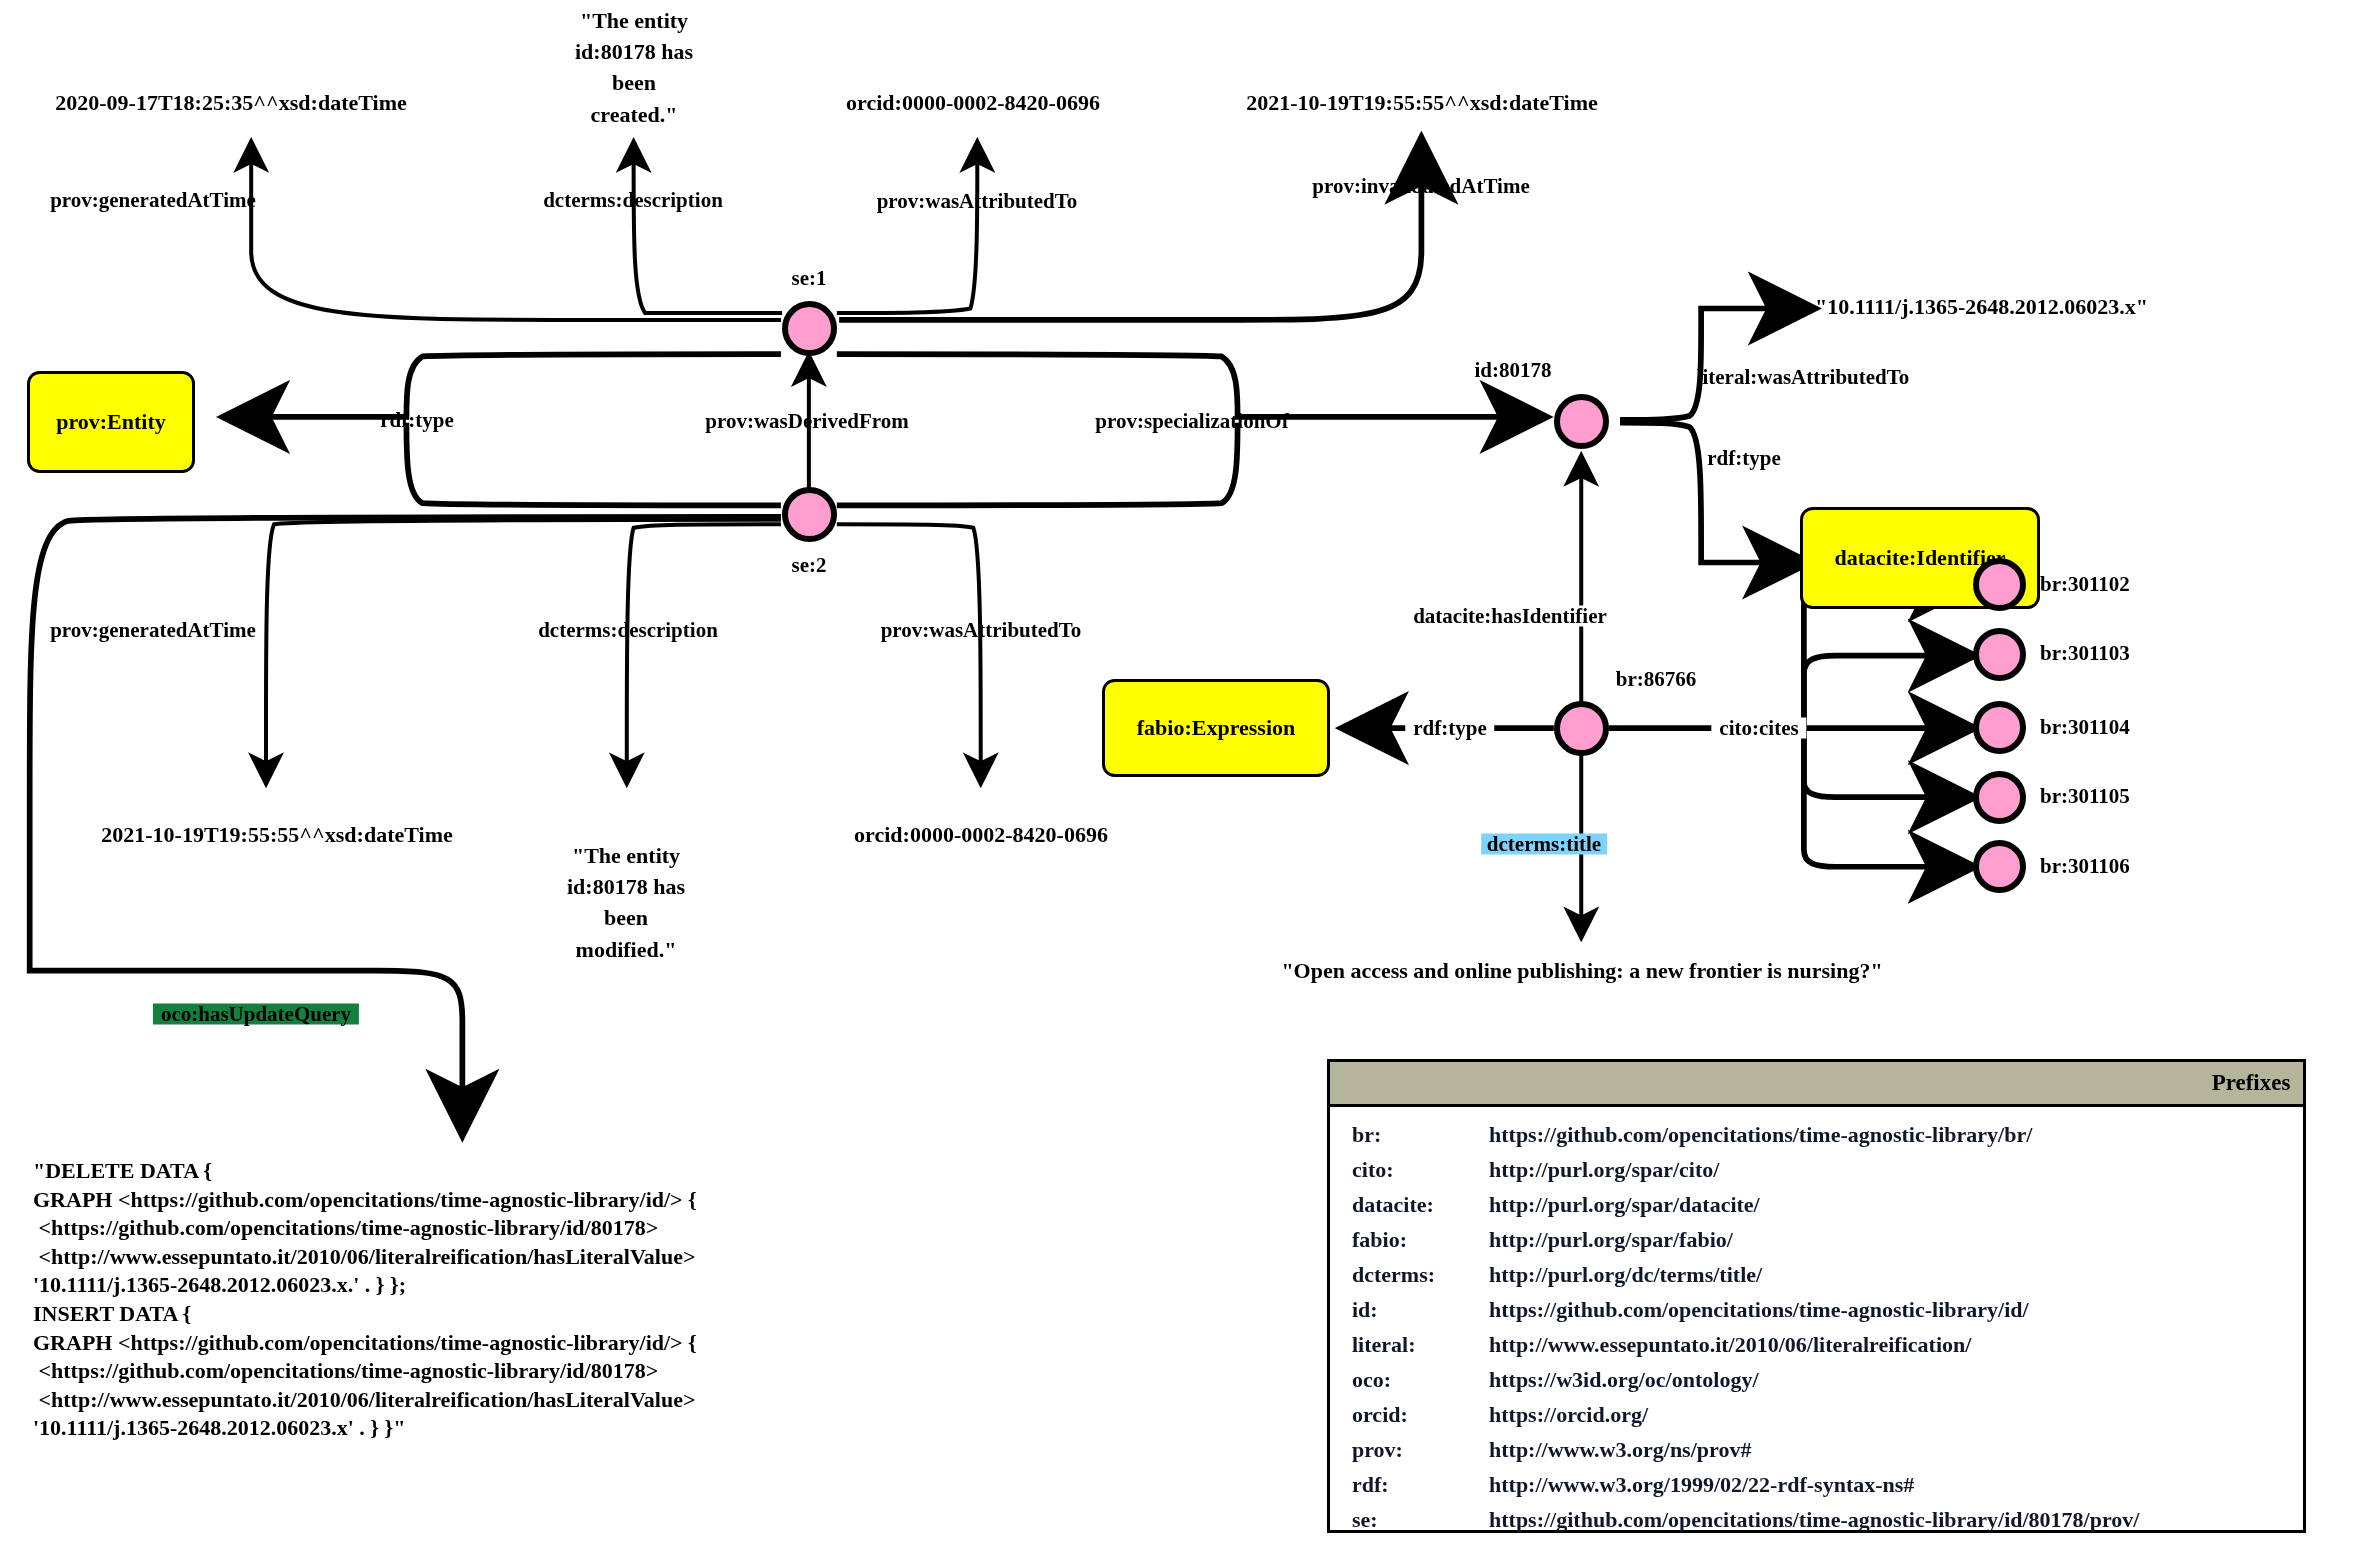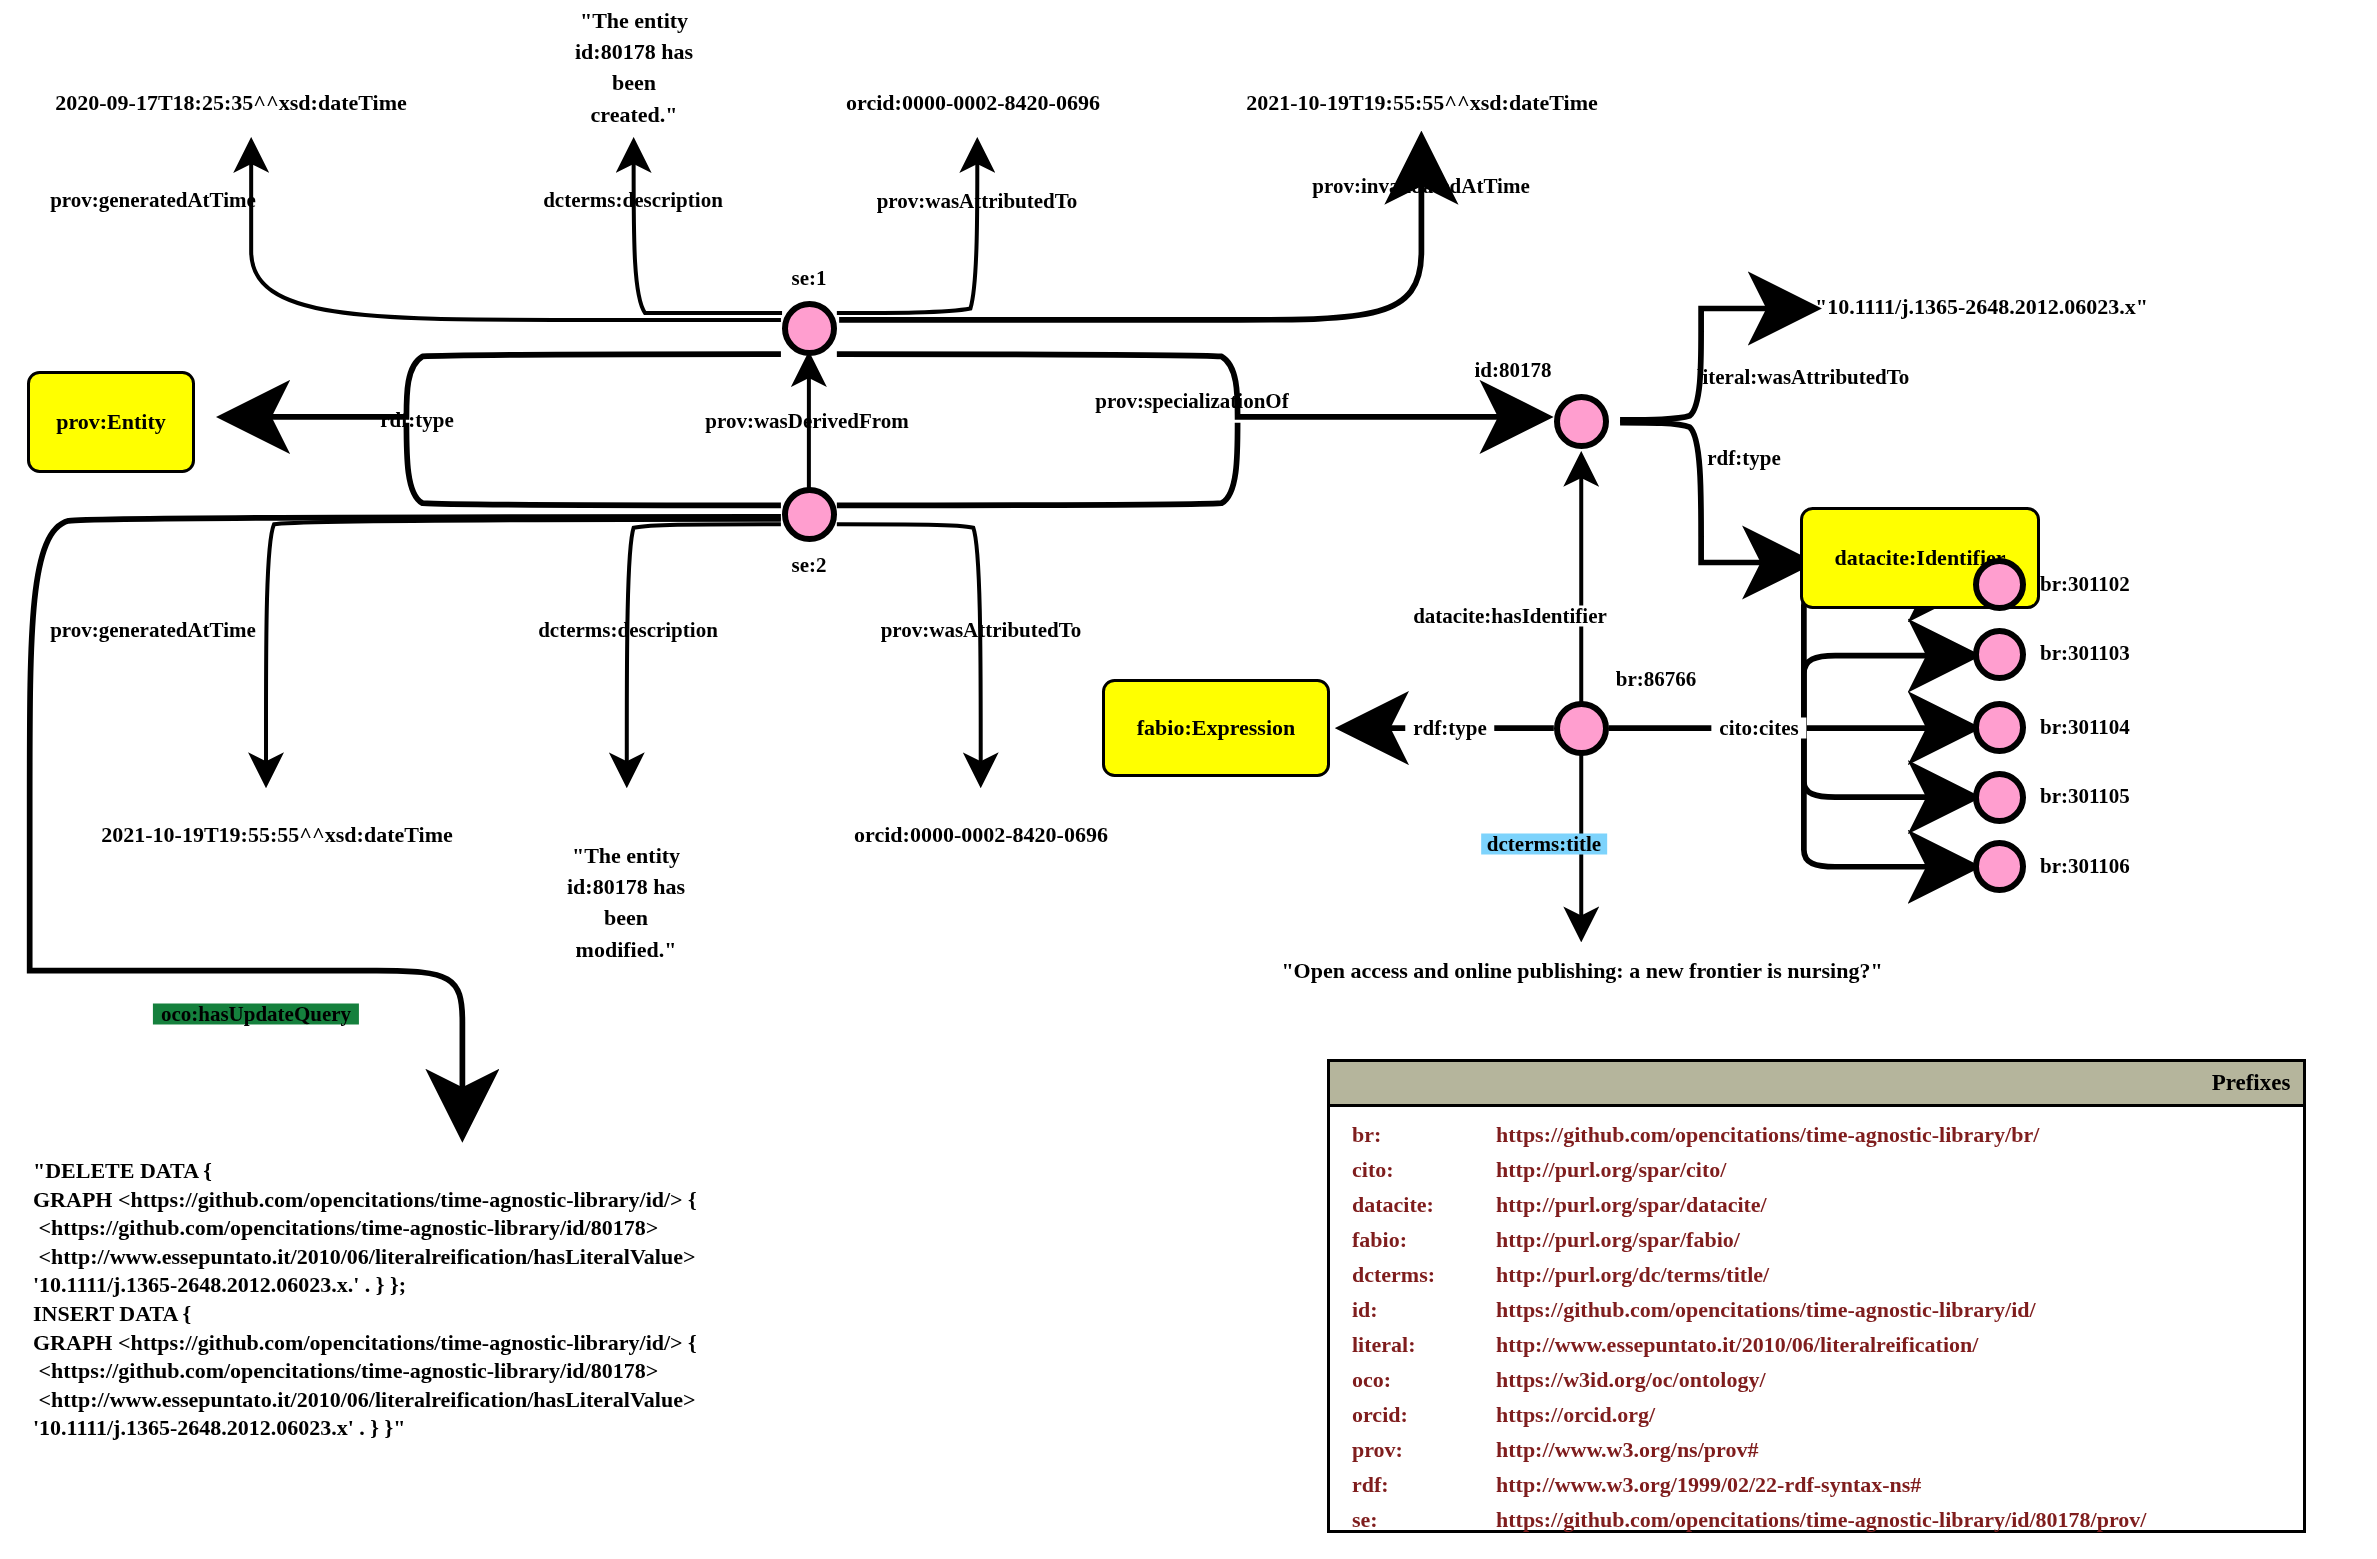--- a/index.html
+++ b/index.html
@@ -38,21 +38,21 @@
     position:absolute;left:1327px;top:1059px;width:979px;height:474px;
     border:3.4px solid #000;background:#ffffff;box-sizing:border-box;
   }
   #prefixes .phead{
     background:#b5b59c;height:45px;border-bottom:3.4px solid #000;
     display:flex;align-items:center;justify-content:flex-end;
     padding-right:12.6px;box-sizing:border-box;
     font-weight:bold;font-size:23px;color:#000;
   }
   #prefixes .pbody{padding:15px 0 0 22px;}
-  .prow{display:flex;margin-bottom:9px;font-weight:bold;font-size:22px;color:#7f1d1d;gap:7px;}
+  .prow{display:flex;margin-bottom:9px;font-weight:bold;font-size:22px;color:#0f172a;}
   .prow .pk{width:137px;flex:0 0 137px;}
   .prow .pv{flex:1;}
 
   
   #sparql{
     position:absolute;left:33px;top:1157px;width:891px;
     font-weight:bold;font-size:22px;color:#000;line-height:1.30;
     white-space:pre-wrap;
     font-family:"Liberation Serif","DejaVu Serif",serif;
   }
@@ -130,21 +130,21 @@
 
 <div class="lbl lit-lbl ctr" style="left:1582px;top:971px;">"Open access and online publishing: a new frontier is nursing?"</div>
 
 <div class="lbl edge-lbl ctr" style="left:153px;top:200px;">prov:generatedAtTime</div>
 <div class="lbl edge-lbl ctr" style="left:633px;top:200px;">dcterms:description</div>
 <div class="lbl edge-lbl ctr" style="left:977px;top:201px;">prov:wasAttributedTo</div>
 <div class="lbl edge-lbl ctr" style="left:1421px;top:186px;">prov:invalidatedAtTime</div>
 
 <div class="lbl edge-lbl ctr" style="left:417px;top:420px;">rdf:type</div>
 <div class="lbl edge-lbl ctr" style="left:807px;top:421px;">prov:wasDerivedFrom</div>
-<div class="lbl edge-lbl ctr" style="left:1192px;top:401px;text-align:right;">prov:specializationOf</div>
+<div class="lbl edge-lbl ctr" style="left:1192px;top:421px;text-align:right;">prov:specializationOf</div>
 
 <div class="lbl edge-lbl ctr" style="left:153px;top:630px;">prov:generatedAtTime</div>
 <div class="lbl edge-lbl ctr" style="left:628px;top:630px;">dcterms:description</div>
 <div class="lbl edge-lbl ctr" style="left:981px;top:630px;">prov:wasAttributedTo</div>
 <div class="lbl edge-lbl ctr" style="left:256px;top:1014px;background:#15803d;padding:0 8px;">oco:hasUpdateQuery</div>
 
 <div class="lbl edge-lbl ctr" style="left:1803px;top:377px;">literal:wasAttributedTo</div>
 <div class="lbl edge-lbl ctr" style="left:1744px;top:458px;">rdf:type</div>
 <div class="lbl edge-lbl ctr" style="left:1510px;top:616px;background:#fff;padding:0 5.7px;">datacite:hasIdentifier</div>
 <div class="lbl edge-lbl ctr" style="left:1450px;top:728px;background:#fff;padding:0 8px;">rdf:type</div>

